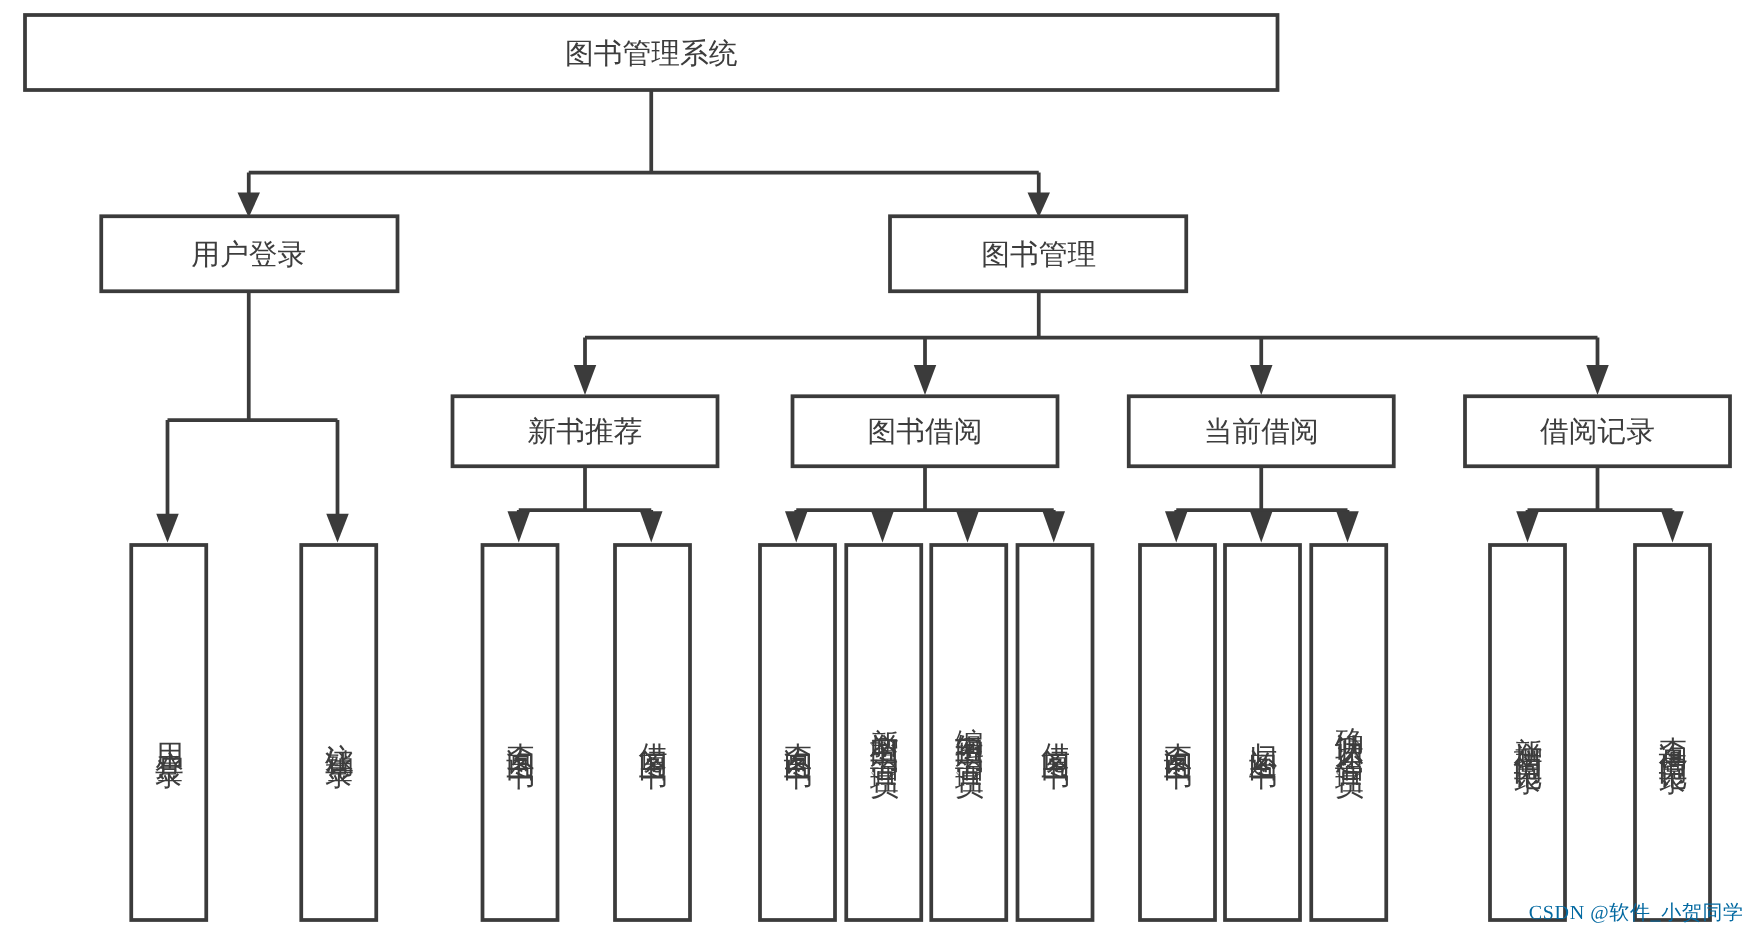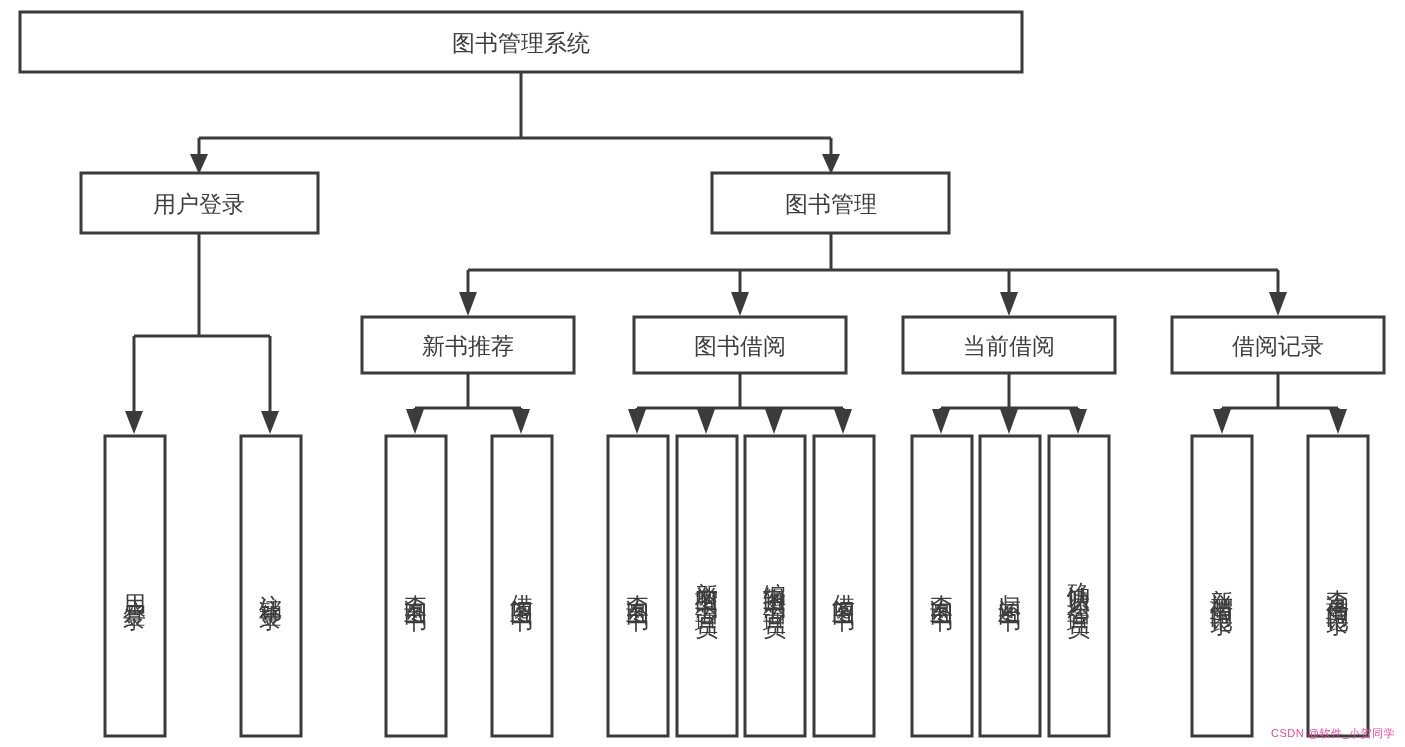--- a/index.html
+++ b/index.html
@@ -56,23 +56,23 @@
     text-anchor: middle;
     dominant-baseline: central;
     writing-mode: vertical-rl;
     glyph-orientation-vertical: 0;
     letter-spacing: 5px;
   }
   .watermark-text {
     position: absolute;
     right: 10px;
     bottom: 6px;
-    color: #ec4899;
-    font-size: 11px;
-    font-family: Liberation Sans, sans-serif;
+    color: #0369a1;
+    font-size: 16px;
+    font-family: Liberation Serif, serif;
     letter-spacing: 0.5px;
     user-select: none;
     pointer-events: none;
     white-space: nowrap;
   }
 </style>
 </head>
 <body>
 
 <div id="diagram-root">

